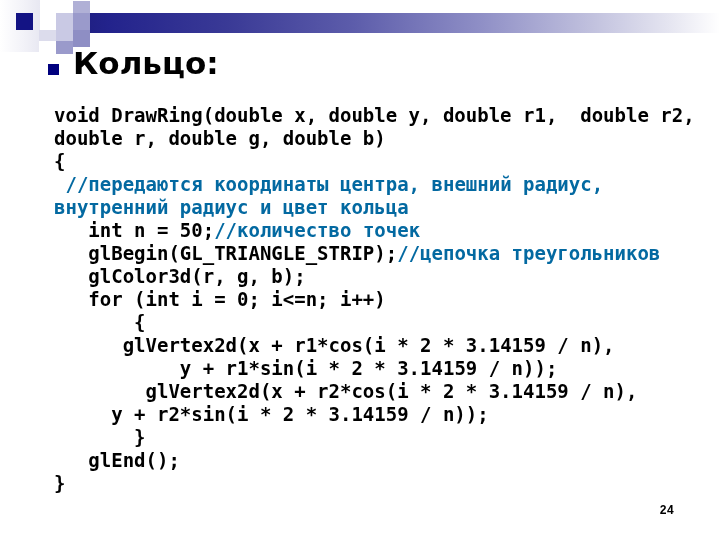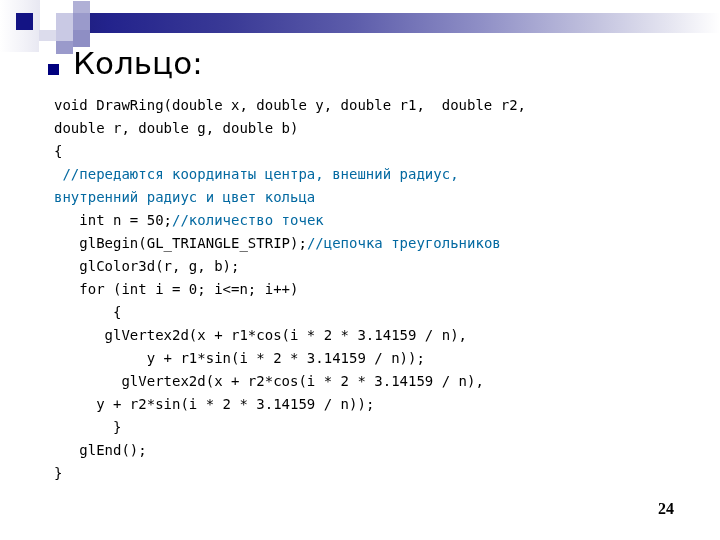--- a/index.html
+++ b/index.html
@@ -74,52 +74,52 @@
     height: 11px;
     background: #00007e;
     margin-right: 14px;
     flex: none;
     position: relative;
     top: 6px;
   }
   .title-text {
     font-family: "DejaVu Sans", sans-serif;
     font-size: 31px;
-    font-weight: 400;
+    font-weight: 700;
     color: #000000;
     line-height: 1;
     white-space: nowrap;
   }
 
   
   #code-block {
     position: absolute;
     left: 54px;
-    top: 94px;
+    top: 104px;
     width: 650px;
     font-family: "DejaVu Sans Mono", monospace;
-    font-size: 14px;
-    font-weight: normal;
+    font-size: 19px;
+    font-weight: bold;
     line-height: 23px;
     color: #000000;
     white-space: pre;
   }
   #code-block .line {
     height: 23px;
     white-space: pre;
   }
   .cmt { color: #0369a1; }
 
   
   #slide-number {
     position: absolute;
     right: 46px;
     bottom: 22px;
-    font-family: Liberation Serif, serif;
-    font-size: 16px;
+    font-family: Liberation Mono, monospace;
+    font-size: 12px;
     font-weight: bold;
     color: #000000;
   }
 </style>
 </head>
 <body>
 
 <div id="header-decoration">
   <div class="sq sq-fade"></div>
   <div class="grad-bar"></div>

